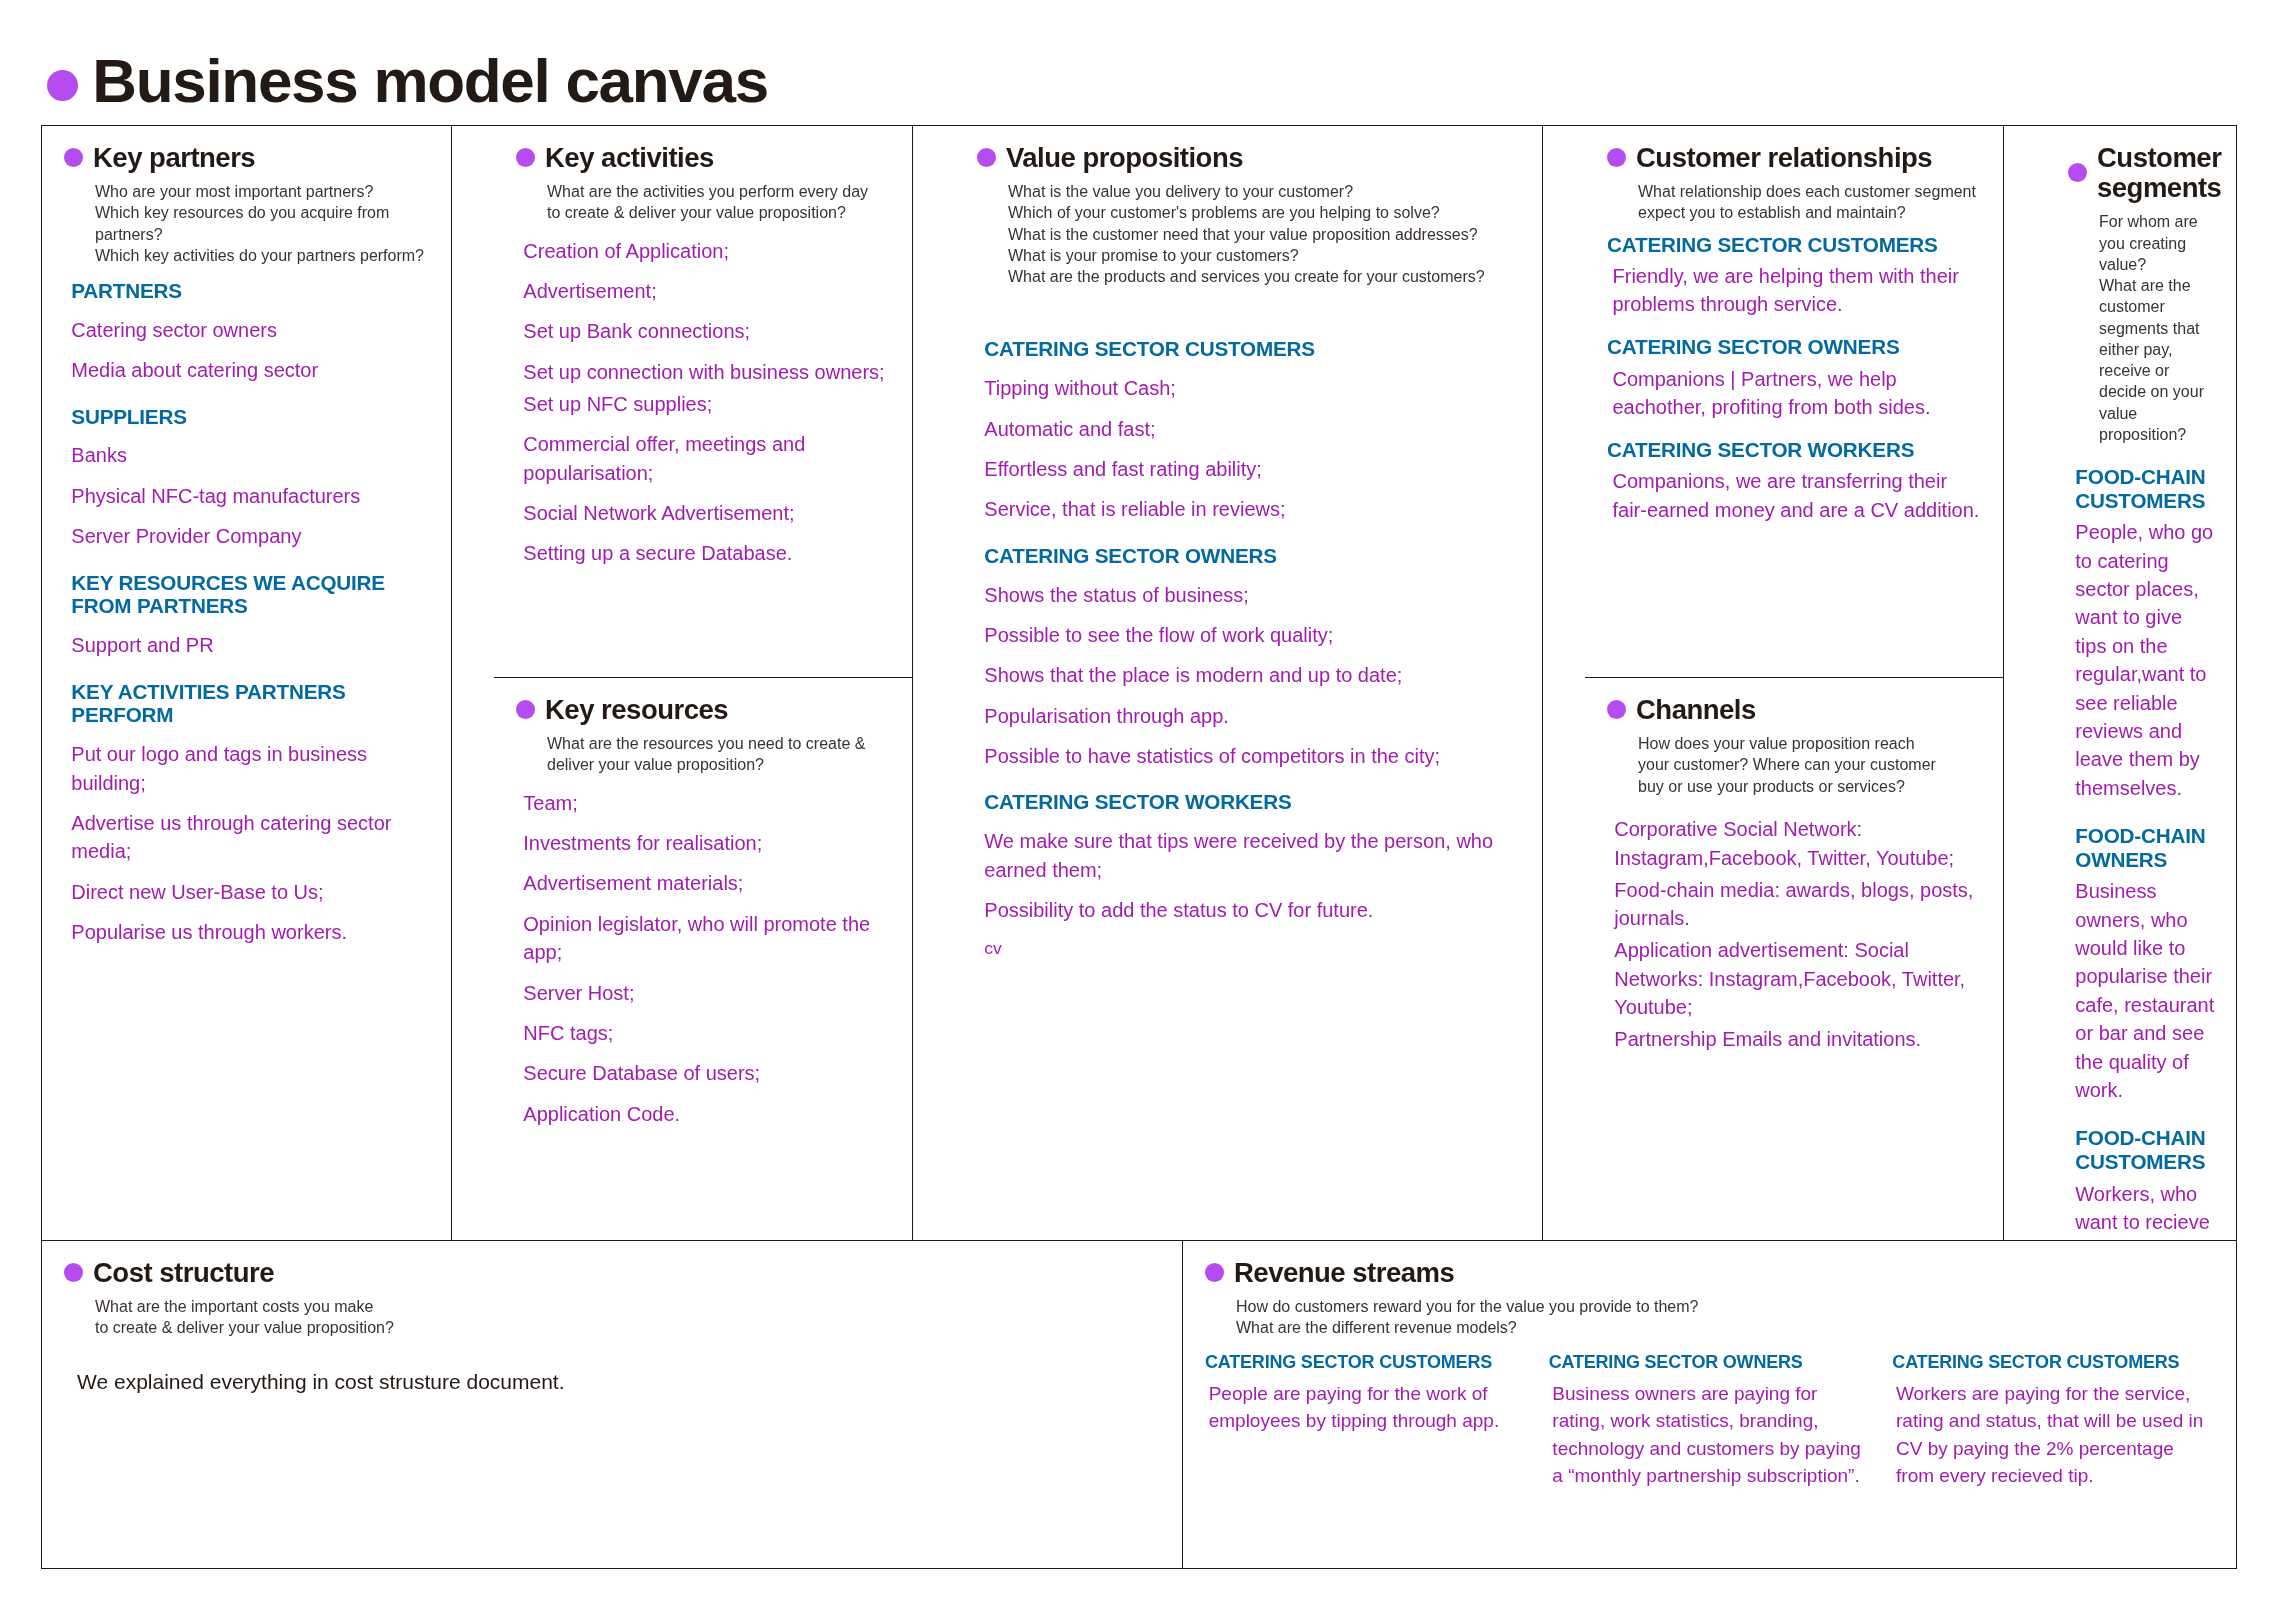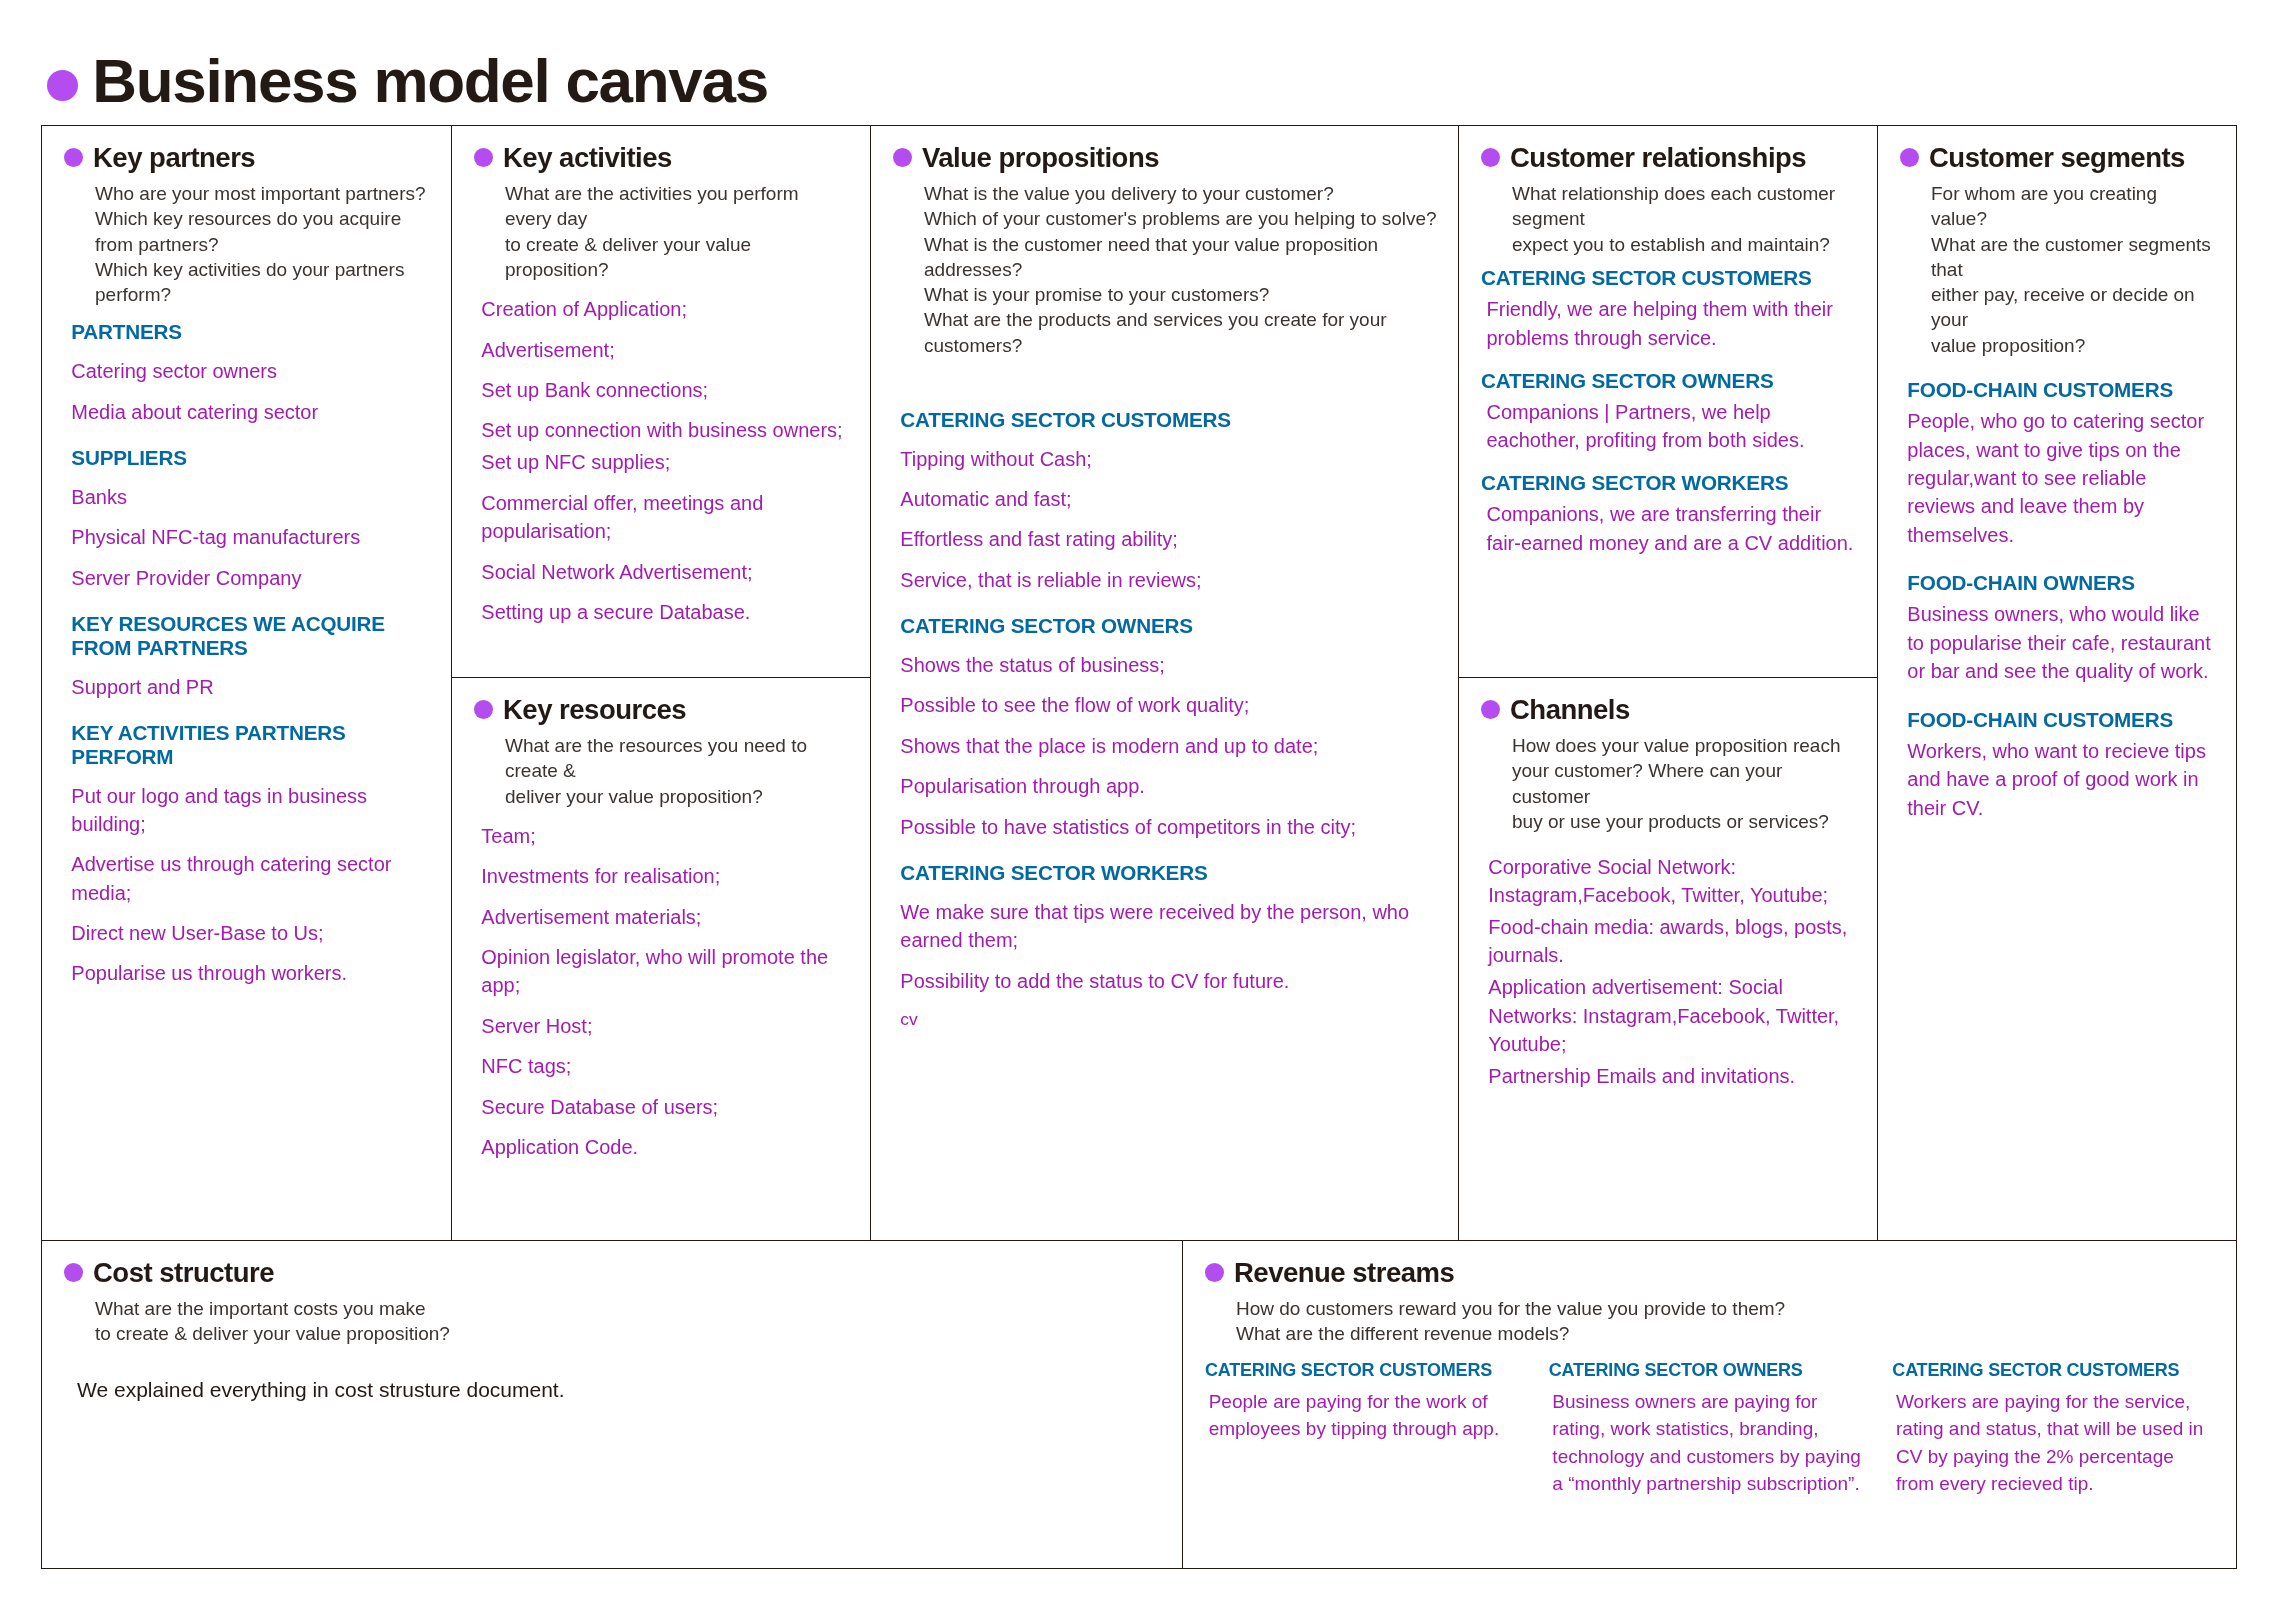--- a/index.html
+++ b/index.html
@@ -52,20 +52,21 @@
     display: flex;
     flex-direction: column;
     border: 1.8px solid #231a16;
     height: 1444px;
     box-sizing: border-box;
   }
   .top-row {
     display: flex;
     flex: 0 0 1114px;
     min-height: 0;
+    gap: 42px;
   }
   .bottom-row {
     display: flex;
     flex: 1 1 auto;
     border-top: 1.8px solid #231a16;
     min-height: 0;
   }
 
   .col {
     box-sizing: border-box;
@@ -112,21 +113,21 @@
   }
   .head-title {
     font-size: 27.5px;
     font-weight: 800;
     letter-spacing: -0.5px;
     color: #231a16;
     line-height: 1.1;
   }
   .hint {
     margin: 8.3px 0 0 31px;
-    font-size: 19px;
+    font-size: 16px;
     line-height: 1.33;
     color: #3a332f;
     white-space: pre-line;
   }
 
   
   .body-wrap { margin-top: 13px; }
   .seg-title {
     color: #0369a1;
     font-weight: 800;

